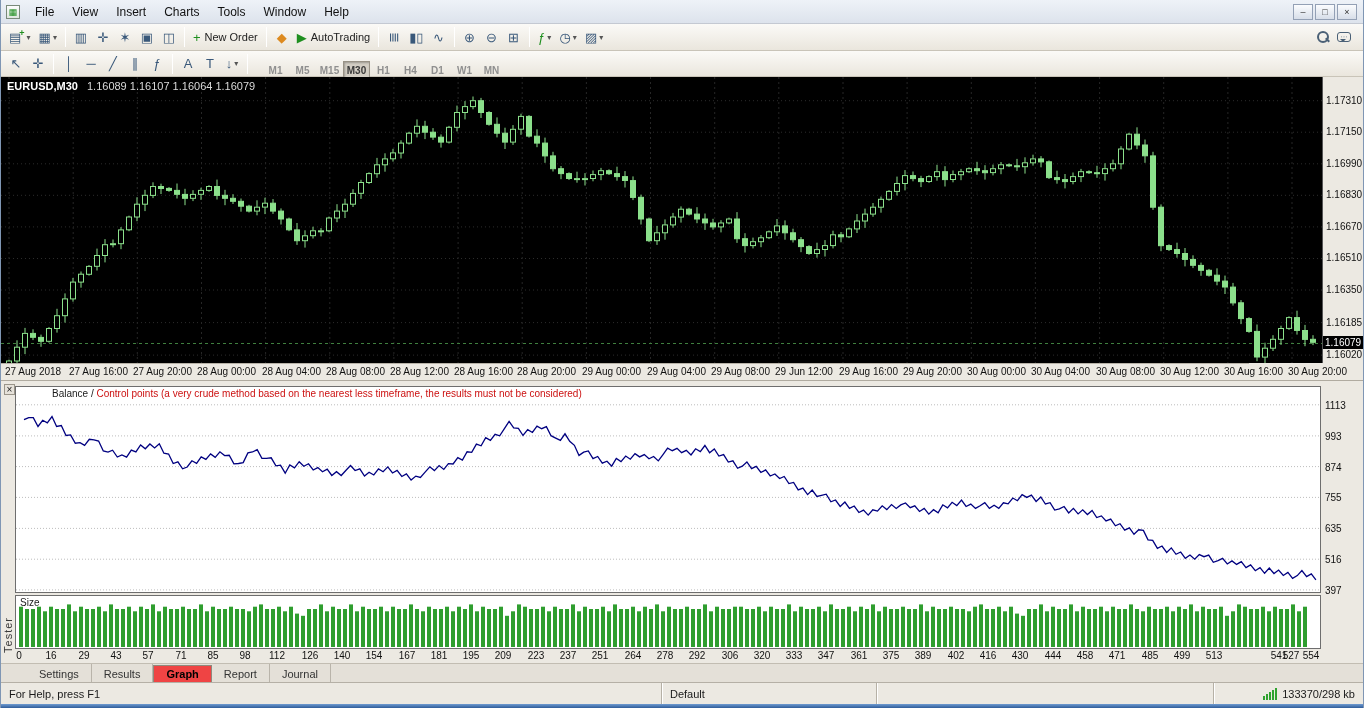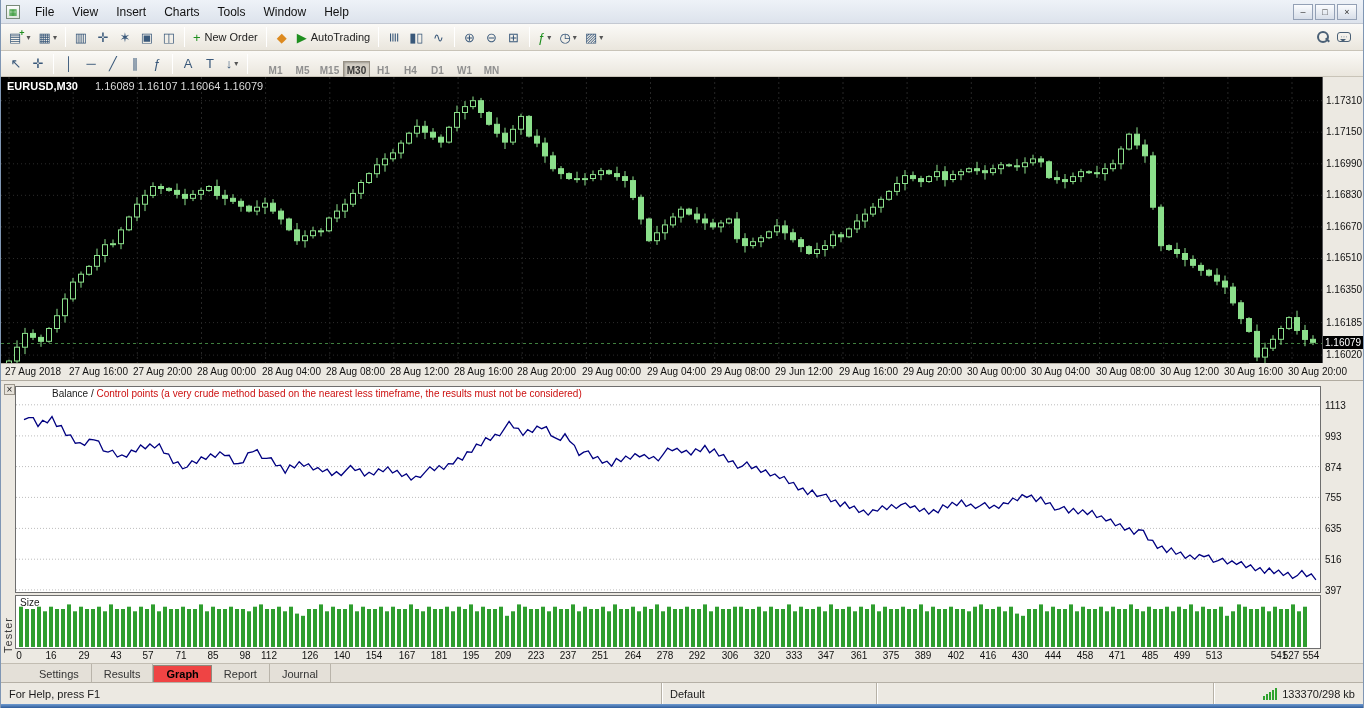--- a/index.html
+++ b/index.html
@@ -42,21 +42,21 @@
   .mag::before{content:"";position:absolute;left:0;top:0;width:8px;height:8px;border:2px solid #4a6076;border-radius:50%;}
   .mag::after{content:"";position:absolute;left:8px;top:8px;width:5px;height:2px;background:#4a6076;transform:rotate(45deg);}
   .bubble{position:relative;width:14px;height:10px;border:1.5px solid #4a6076;border-radius:3px;
           display:flex;align-items:center;justify-content:center;font-size:7px;color:#4a6076;}
   .bubble::after{content:"";position:absolute;left:2px;bottom:-4px;border:3px solid transparent;border-top-color:#4a6076;}
   
   .chart-wrap{position:absolute;top:77px;left:0;width:1364px;height:303px;}
   #chart-svg{position:absolute;left:0;top:0;background:#000;border-right:1px solid #555;}
   .chart-title{position:absolute;left:6px;top:3px;color:#f0f0f0;font-size:11px;}
   .chart-title .sym{font-weight:bold;color:#ffffff;}
-  .chart-title .qts{color:#d9d9d9;margin-left:14px;}
+  .chart-title .qts{color:#d9d9d9;margin-left:6px;}
   .price-scale{position:absolute;left:1322px;top:0;width:42px;height:286px;}
   .ptick{position:absolute;left:3px;font-size:10px;color:#111;white-space:nowrap;}
   .price-tag{position:absolute;left:1322px;width:42px;height:13px;background:#000;color:#fff;
              font-size:10px;line-height:13px;padding-left:2px;}
   .time-axis{position:absolute;left:0;top:286px;width:1248px;height:17px;border-top:1px solid #b7b2a7;}
   .ttick{position:absolute;top:2px;font-size:10px;color:#111;white-space:nowrap;}
   
   .tester{position:absolute;top:380px;left:0;right:0;height:302px;border-top:1px solid #b0aba0;background:#ece9e2;}
   .close-x{position:absolute;left:3px;top:3px;width:11px;height:11px;line-height:9px;text-align:center;
            font-size:10px;color:#222;border:1px solid #9a958a;background:#e6e2da;}
@@ -907,21 +907,21 @@
     </div>
     <div class="trade-axis" id="trade-axis">
         <div class="xtick" style="left: 4px;">0</div>
         <div class="xtick" style="left: 36px;">16</div>
         <div class="xtick" style="left: 69px;">29</div>
         <div class="xtick" style="left: 101px;">43</div>
         <div class="xtick" style="left: 133px;">57</div>
         <div class="xtick" style="left: 166px;">71</div>
         <div class="xtick" style="left: 198px;">85</div>
         <div class="xtick" style="left: 230px;">98</div>
-        <div class="xtick" style="left: 254px;">112</div>
+        <div class="xtick" style="left: 262px;">112</div>
         <div class="xtick" style="left: 295px;">126</div>
         <div class="xtick" style="left: 327px;">140</div>
         <div class="xtick" style="left: 359px;">154</div>
         <div class="xtick" style="left: 392px;">167</div>
         <div class="xtick" style="left: 424px;">181</div>
         <div class="xtick" style="left: 456px;">195</div>
         <div class="xtick" style="left: 488px;">209</div>
         <div class="xtick" style="left: 521px;">223</div>
         <div class="xtick" style="left: 553px;">237</div>
         <div class="xtick" style="left: 585px;">251</div>

